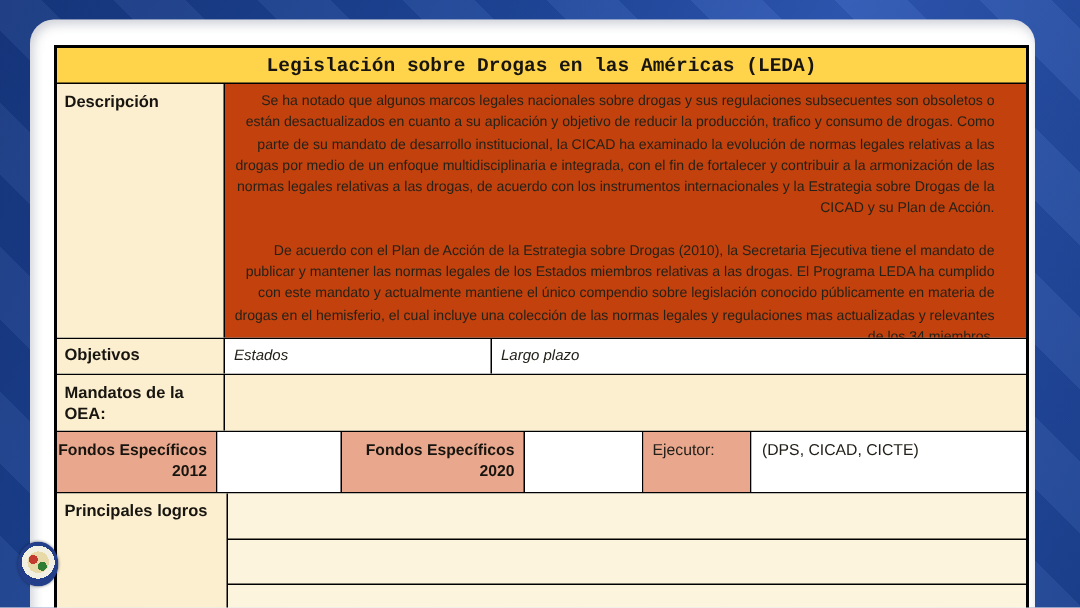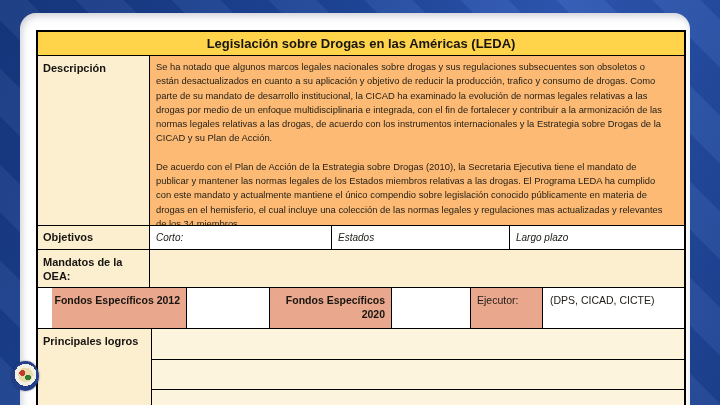--- a/index.html
+++ b/index.html
@@ -32,52 +32,52 @@
     position:absolute;left:16px;top:17px;width:650px;
     border:2px solid #000;box-sizing:border-box;background:#fff;
     color:#1b1711;
   }
   .row{display:flex;border-bottom:1px solid #000;box-sizing:border-box;}
   .row:last-child{border-bottom:none;}
   .cell{box-sizing:border-box;border-right:1px solid #000;overflow:hidden;}
   .cell:last-child{border-right:none;}
 
   .title-bar{
-    height:24px;background:#ffd44a;display:flex;align-items:center;justify-content:center;
+    height:24px;background:#ffd44a;display:flex;align-items:center;justify-content:center;font-family:Liberation Mono, monospace;
   }
   .title-bar span{font-size:13px;font-weight:bold;color:#181510;}
 
   .label-cell{
     width:112px;flex:none;background:#fbefd0;
     font-weight:bold;font-size:11px;line-height:14px;
     padding:5px 4px 0 5px;color:#181510;
   }
   .salmon{background:#e9a88d;}
   .white{background:#ffffff;}
 
   .desc-row{height:170px;}
   .desc-content{
-    flex:1;background:#fdba74;padding:4px 21px 0 6px;
-    font-size:9.4px;line-height:14.3px;color:#262219;
+    flex:1;background:#c2410c;padding:4px 21px 0 6px;
+    font-size:9.4px;line-height:14.3px;color:#262219;text-align:right;
   }
   .desc-content p{margin:0 0 14px 0;}
 
   .obj-row{height:24px;justify-content:flex-end;}
   .obj-cell{display:flex;align-items:center;padding-left:6px;font-style:italic;font-size:10px;color:#23201a;}
   .obj-c1{width:182px;flex:none;}
   .obj-c2{width:178px;flex:none;}
   .obj-c3{flex:1;}
 
   .mand-row{height:38px;}
   .mand-content{flex:1;background:#fbefd0;}
 
   .fond-row{height:41px;}
   .fond-cell{font-size:10.5px;line-height:14px;padding-top:5px;}
   .fond-label{font-weight:bold;text-align:right;padding-right:6px;color:#181510;}
-  .f-2012{width:135px;flex:none;margin-left:14px;}
+  .f-2012{width:107px;flex:none;}
   .f-w1{width:83px;flex:none;}
   .f-2013{width:122px;flex:none;}
   .f-w2{width:79px;flex:none;}
   .f-ejec{width:72px;flex:none;padding-left:6px;color:#23201a;}
   .f-val{flex:1;padding-left:7px;color:#23201a;}
 
   .logros-wrap{display:flex;border-bottom:none;}
   .logros-label{
     width:114px;flex:none;background:#fbefd0;border-right:1px solid #000;
     font-weight:bold;font-size:11px;line-height:15px;padding:5px 4px 0 5px;color:#181510;
@@ -104,21 +104,20 @@
     <div class="row desc-row">
       <div class="cell label-cell">Descripción</div>
       <div class="cell desc-content">
         <p>Se ha notado que algunos marcos legales nacionales sobre drogas y sus regulaciones subsecuentes son obsoletos o están desactualizados en cuanto a su aplicación y objetivo de reducir la producción, trafico y consumo de drogas. Como parte de su mandato de desarrollo institucional, la CICAD ha examinado la evolución de normas legales relativas a las drogas por medio de un enfoque multidisciplinaria e integrada, con el fin de fortalecer y contribuir a la armonización de las normas legales relativas a las drogas, de acuerdo con los instrumentos internacionales y la Estrategia sobre Drogas de la CICAD y su Plan de Acción.</p>
         <p>De acuerdo con el Plan de Acción de la Estrategia sobre Drogas (2010), la Secretaria Ejecutiva tiene el mandato de publicar y mantener las normas legales de los Estados miembros relativas a las drogas.  El Programa LEDA ha cumplido con este mandato y actualmente mantiene el único compendio sobre legislación conocido públicamente en materia de drogas en el hemisferio,  el cual incluye una colección de las normas legales y regulaciones mas actualizadas y relevantes de los 34 miembros.</p>
       </div>
     </div>
 
     <div class="row obj-row">
       <div class="cell label-cell" style="padding-top:4px;">Objetivos</div>
-      <div class="cell white obj-cell obj-c1">Corto:</div>
       <div class="cell white obj-cell obj-c2">Estados</div>
       <div class="cell white obj-cell obj-c3">Largo plazo</div>
     </div>
 
     <div class="row mand-row">
       <div class="cell label-cell">Mandatos de la OEA:</div>
       <div class="cell mand-content"></div>
     </div>
 
     <div class="row fond-row">

